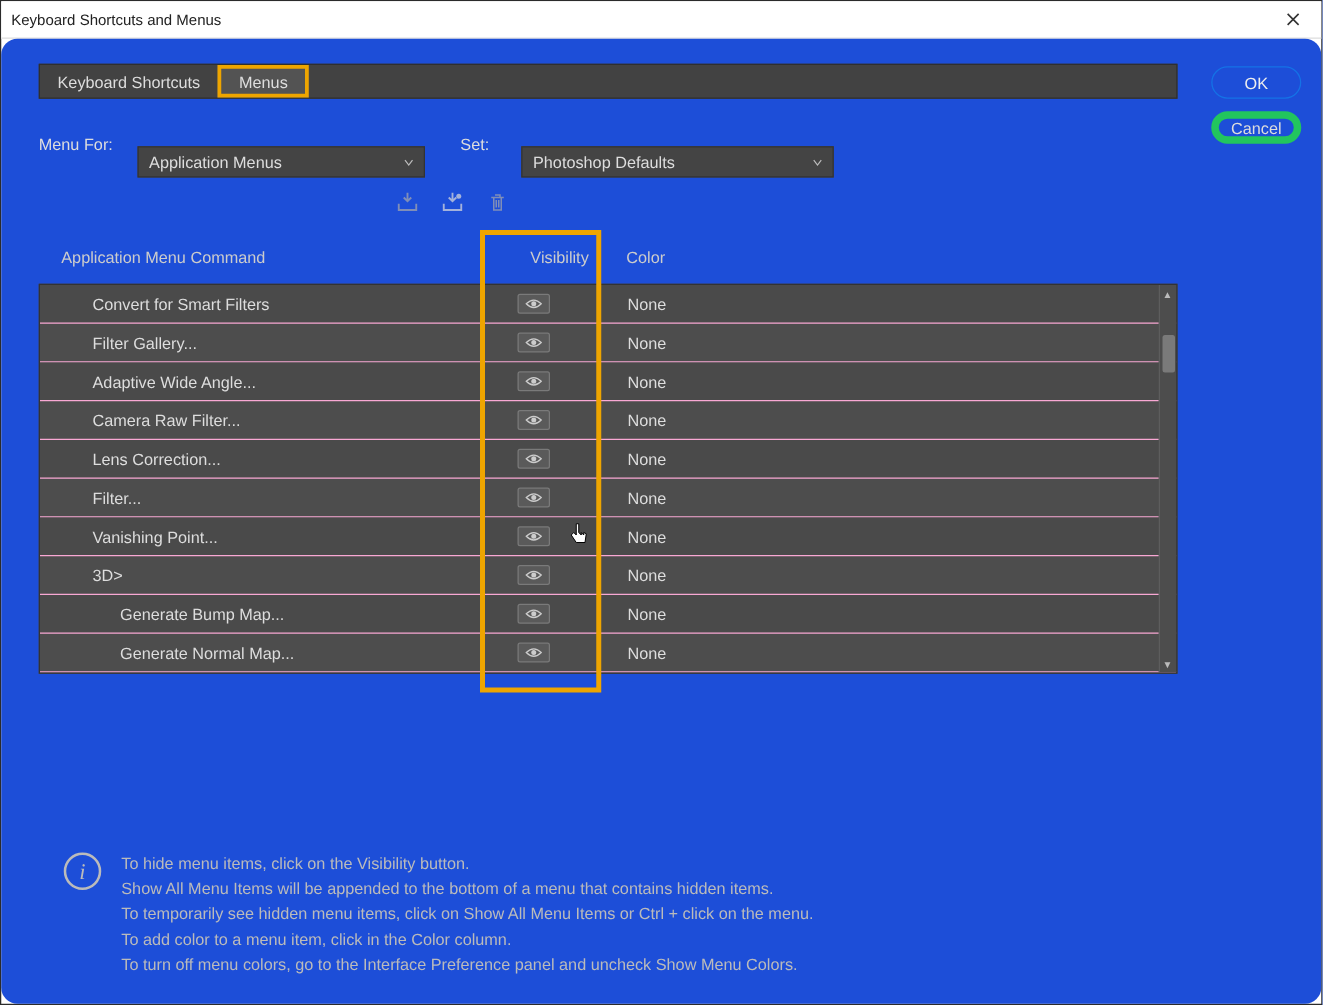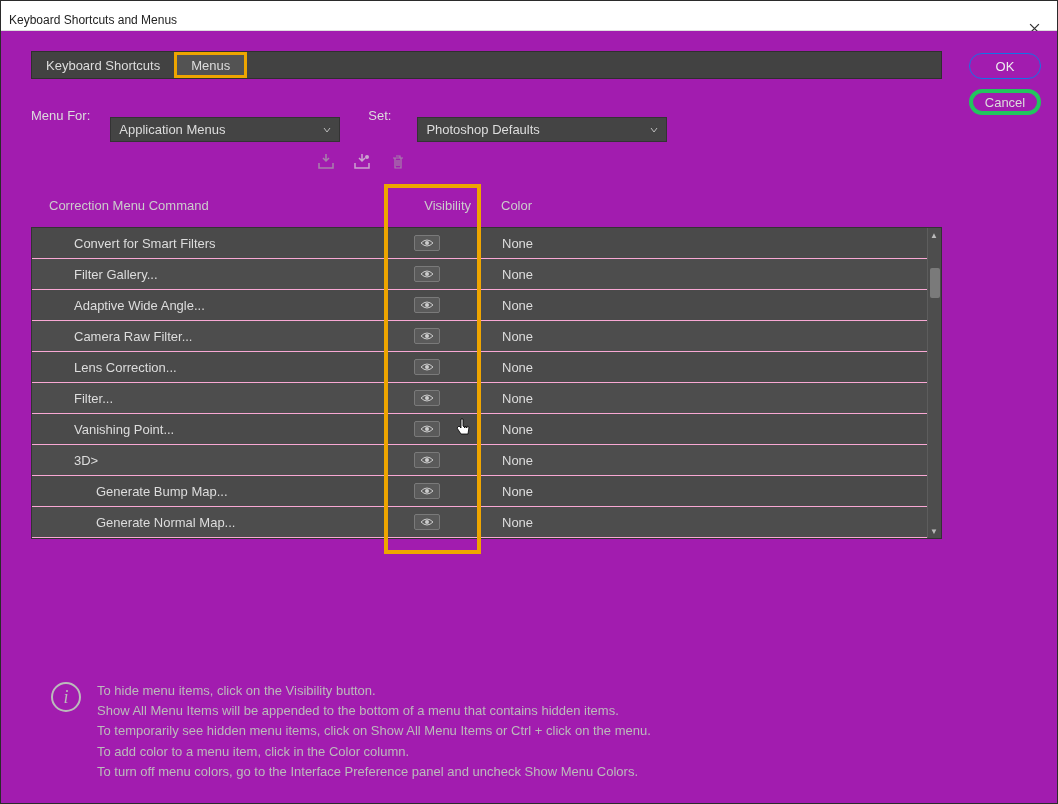--- a/index.html
+++ b/index.html
@@ -1,22 +1,22 @@
 <!DOCTYPE html>
 <html><head>
 <meta charset="utf-8">
 <style>
   * { box-sizing: border-box; margin: 0; padding: 0; font-family: -apple-system, "Segoe UI", Tahoma, sans-serif; }
   body { background: #fff; width: 1058px; height: 804px; overflow: hidden; }
   .window { width: 1058px; height: 804px; border: 1px solid #2b2b2b; display: flex; flex-direction: column; }
-  .titlebar { height: 30px; background: #fff; display: flex; padding: 12px 8px; border-bottom: 1px solid #ddd; }
+  .titlebar { height: 30px; background: #fff; display: flex; align-items: center; padding: 12px 8px; border-bottom: 1px solid #ddd; }
   .titlebar-title { font-size: 12px; color: #222; flex: 1; }
   .titlebar-close { width: 30px; height: 30px; display: flex; align-items: center; justify-content: center; cursor: pointer; }
   .titlebar-close svg { width: 11px; height: 11px; }
-  .body { flex: 1; background: #a21caf; display: flex; }
+  .body { flex: 1; background: #1d4ed8; display: flex; border-radius: 13px; }
   .main-area { flex: 1; padding: 20px 20px 20px 30px; display: flex; flex-direction: column; }
   .tabbar { display: flex; background: #424242; height: 28px; border: 1px solid #2f2f2f; }
   .tab { padding: 0 14px; display: flex; align-items: center; color: #ddd; font-size: 13px; cursor: pointer; }
   .tab.active { background: #535353; }
   .highlight-orange { border: 3px solid #eea500; text-align: right; }
   .form-row { display: flex; align-items: center; margin-top: 10px; gap: 20px; }
   .label { color: #ddd; font-size: 13px; }
   .select { background: #444; color: #ddd; border: 1px solid #333; font-size: 13px; padding: 4px 8px; display: flex; align-items: center; justify-content: space-between; cursor: pointer; margin-top: 28px; }
   .select.menu-for { width: 230px; }
   .select.set { width: 250px; margin-left: 6px; }
@@ -41,21 +41,21 @@
   .scrollbar { position: absolute; right: 0; top: 0; bottom: 0; width: 14px; background: #4d4d4d; border-left:1px solid #5d5d5d;}
   .scroll-thumb { position: absolute; right: 1px; width: 10px; background: #7a7a7a; top: 40px; height: 30px; border-radius: 2px;}
   .scroll-arrow { position:absolute; right:0; width:14px; height:14px; display:flex; align-items:center; justify-content:center; color:#bbb; font-size:8px;}
   .scroll-arrow.up{top:0;} .scroll-arrow.down{bottom:0;}
   .cursor-pointer { position: absolute; left: 424px; top: 190px; z-index: 10;}
   .info-box { margin-top: 24px; display: flex; gap: 16px; }
   .info-icon { width: 30px; height:30px; border:2px solid #bbb; border-radius:50%; display:flex; align-items:center; justify-content:center; color:#bbb; font-size:18px; font-style: italic; font-family: Georgia, serif; flex-shrink:0; margin-left: 20px;}
   .info-text { color: #bbb; font-size: 13px; line-height: 1.4; }
   .info-text div { margin-bottom: 2px;}
   .right-panel { width: 95px; padding: 22px 16px 16px 0; display:flex; flex-direction:column; gap:10px; align-items:flex-end;}
-  .btn { width: 72px; height: 26px; border-radius: 13px; border: 4px solid #22c55e; background: transparent; color: #ddd; font-size: 13px; display:flex; align-items:center; justify-content:center; cursor:pointer;}
+  .btn { width: 72px; height: 26px; border-radius: 13px; border: 6px solid #22c55e; background: transparent; color: #ddd; font-size: 13px; display:flex; align-items:center; justify-content:center; cursor:pointer;}
   .btn.primary { border: 1.5px solid #1473e6; color: #eee;}
 </style>
 </head>
 <body>
 
 <div class="window">
   <div class="titlebar">
     <span class="titlebar-title">Keyboard Shortcuts and Menus</span>
     <div class="titlebar-close">
       <svg viewBox="0 0 10 10">
@@ -103,21 +103,21 @@
         <div class="icon-btn">
           <svg width="14" height="16" viewBox="0 0 14 16">
               <path d="M2 4 L12 4 M4 4 L4 14 L10 14 L10 4 M5 2 L9 2 L9 4 M6 6 L6 12 M8 6 L8 12" stroke="#aaa" fill="none" stroke-width="1.2"></path>
             </svg>
         </div>
       </div>
 
       <div class="table-wrap">
         <div class="visibility-highlight-header"></div>
         <div class="table-header">
-          <div class="col-cmd">Correction Menu Command</div>
+          <div class="col-cmd">Application Menu Command</div>
           <div class="col-vis">Visibility</div>
           <div class="col-color">Color</div>
         </div>
         <div class="rows" id="rows">
           <div class="scrollbar">
             <div class="scroll-arrow up">▲</div>
             <div class="scroll-thumb"></div>
             <div class="scroll-arrow down">▼</div>
           </div>
           <div class="row">

